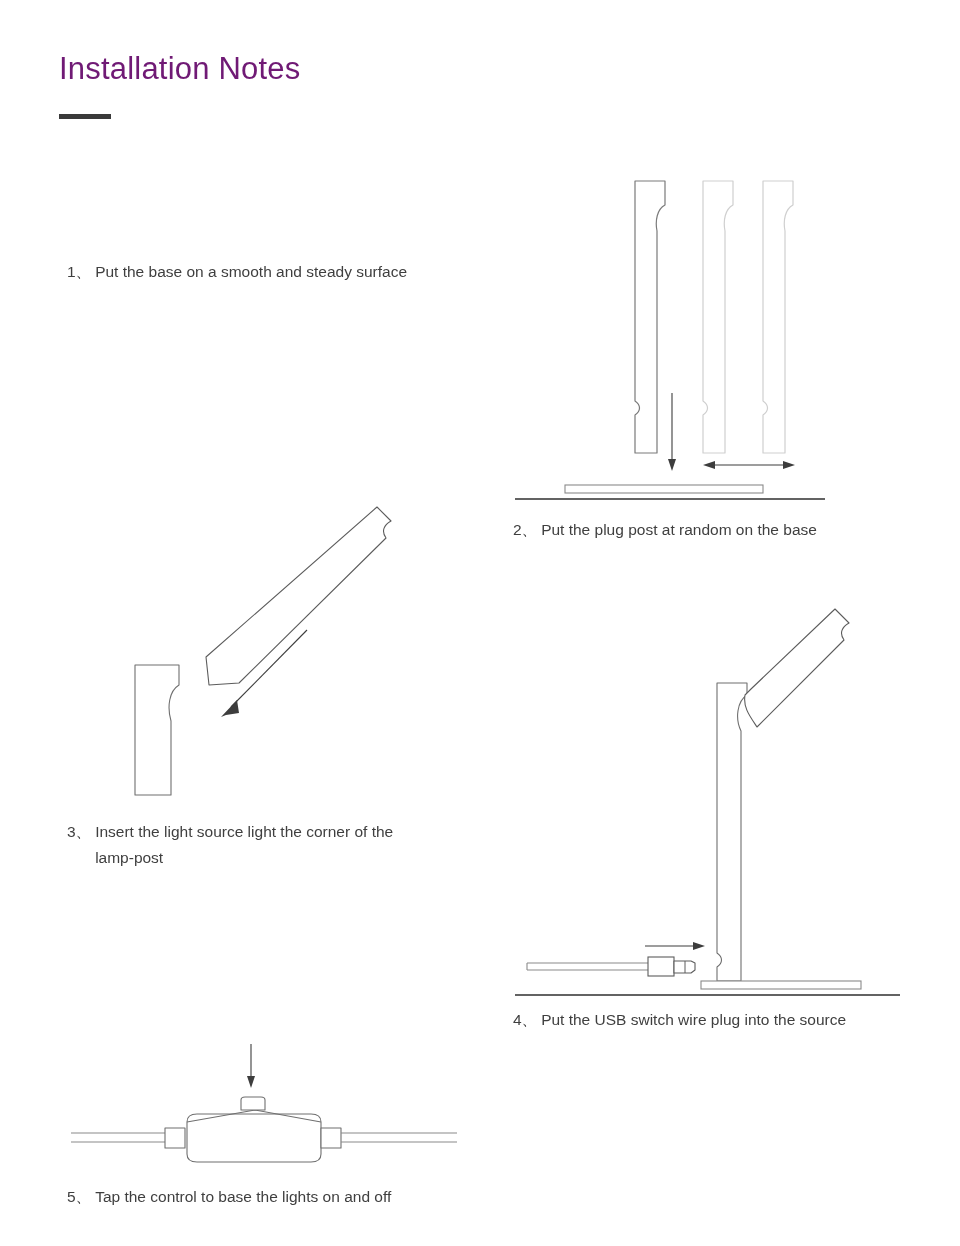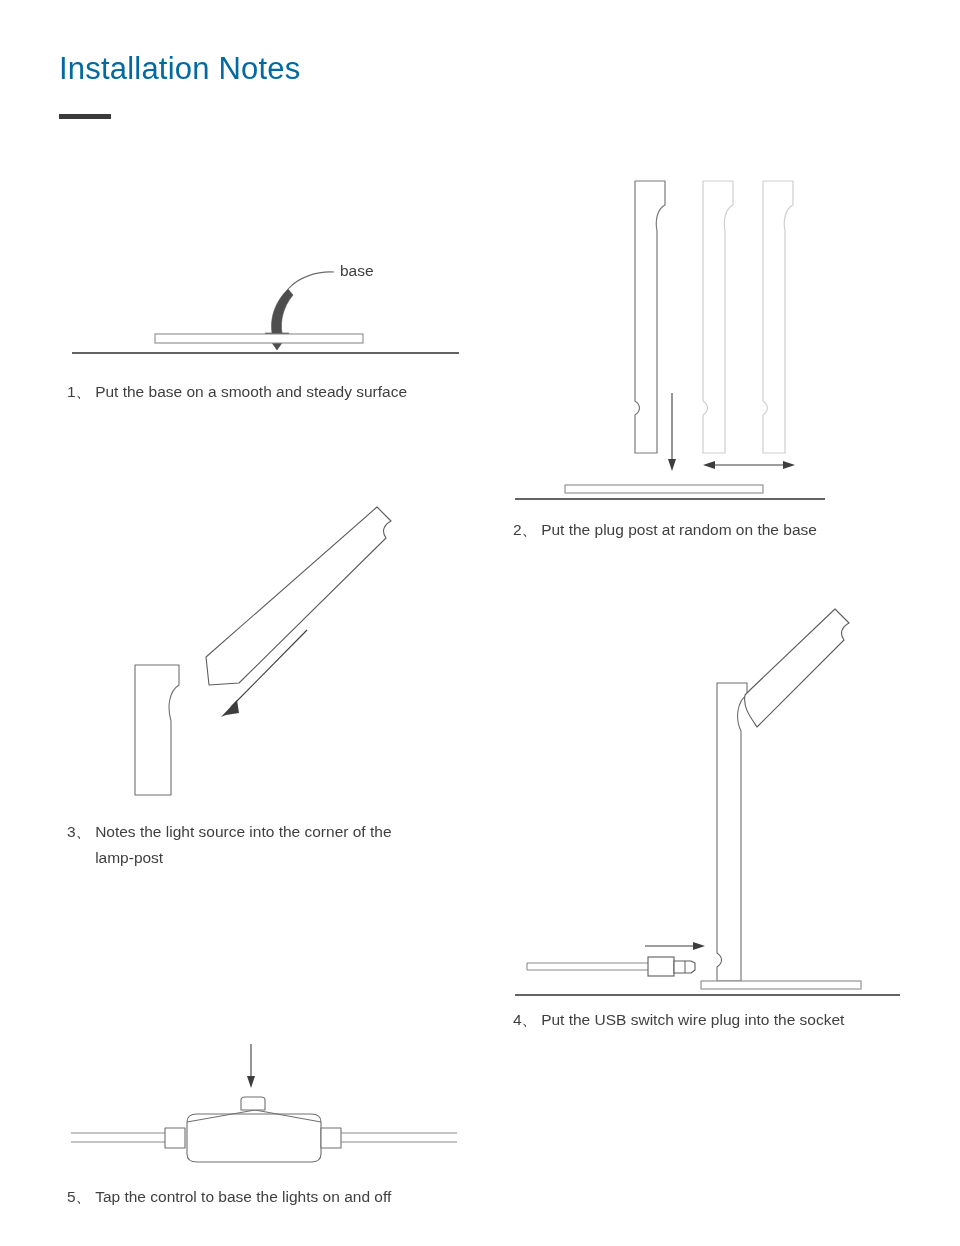--- a/index.html
+++ b/index.html
@@ -20,21 +20,21 @@
   .page-header {
     position: absolute;
     left: 59px;
     top: 50px;
     width: 600px;
   }
   .page-title {
     font-size: 31px;
     font-weight: 400;
     line-height: 1.2;
-    color: #0369a1;
+    color: #701a75;
     letter-spacing: 0.2px;
     margin: 0;
   }
   .title-rule {
     width: 52px;
     height: 5px;
     background: #3a3a3a;
     margin-top: 27px;
   }
 
@@ -84,34 +84,20 @@
 </style>
 </head>
 <body>
 
 <div class="page-header">
   <h1 class="page-title">Installation Notes</h1>
   <div class="title-rule"></div>
 </div>
 
 <div class="step" id="step1">
-  <div class="step-figure">
-    <svg width="410" height="120" viewBox="0 0 410 120" aria-hidden="true">
-
-      <path d="M275,27 C258,26 240,32 229,44" fill="none" stroke="#6d6d6d" stroke-width="1.1"></path>
-
-      <path d="M229,44 C215,58 211,74 213,88 L206,88 L218,105 L230,88 L223,88 C221,76 224,62 234,50 Z" fill="#4e4e4e" stroke="#4e4e4e" stroke-width="0.6" stroke-linejoin="round"></path>
-
-      <rect x="96" y="89" width="208" height="9" fill="#ffffff" stroke="#8a8a8a" stroke-width="1.1"></rect>
-
-      <line x1="13" y1="108" x2="400" y2="108" stroke="#2f2f2f" stroke-width="1.6"></line>
-
-      <text class="lbl" x="281" y="31">base</text>
-    </svg>
-  </div>
   <div class="step-caption">
     <span class="step-num">1、</span>
     <span class="step-text">Put the base on a smooth and steady surface</span>
   </div>
 </div>
 
 <div class="step" id="step2">
   <div class="step-figure">
     <svg width="410" height="340" viewBox="0 0 410 340" aria-hidden="true">
 
@@ -147,21 +133,21 @@
       <g>
         <path d="M318,12 L332,26 C325,30 322,36 327,43 L180,188 L150,190 L147,162 Z" fill="#ffffff" stroke="#5c5c5c" stroke-width="1.1" stroke-linejoin="round"></path>
       </g>
 
       <line x1="248" y1="135" x2="172" y2="212" stroke="#3d3d3d" stroke-width="1.1"></line>
       <polygon points="162,222 178,205 180,218 167,220" fill="#3d3d3d"></polygon>
     </svg>
   </div>
   <div class="step-caption">
     <span class="step-num">3、</span>
-    <span class="step-text">Notes the light source into the corner of the
+    <span class="step-text">Insert the light source light the corner of the
 lamp-post</span>
   </div>
 </div>
 
 <div class="step" id="step4">
   <div class="step-figure">
     <svg width="410" height="400" viewBox="0 0 410 400" aria-hidden="true">
 
       <path d="M212,88 L242,88 L242,100 C232,106 230,124 236,136 L236,386 L212,386 L212,372 C218,368 218,362 212,358 Z" fill="#ffffff" stroke="#6f6f6f" stroke-width="1.1" stroke-linejoin="round"></path>
 
@@ -179,21 +165,21 @@
 
       <path d="M169,366 L186,366 L190,368 L190,375 L186,378 L169,378 Z" fill="#ffffff" stroke="#5c5c5c" stroke-width="1.1" stroke-linejoin="round"></path>
       <line x1="180" y1="366" x2="180" y2="378" stroke="#5c5c5c" stroke-width="1"></line>
 
       <line x1="140" y1="351" x2="192" y2="351" stroke="#3d3d3d" stroke-width="1.1"></line>
       <polygon points="200,351 188,347 188,355" fill="#3d3d3d"></polygon>
     </svg>
   </div>
   <div class="step-caption">
     <span class="step-num">4、</span>
-    <span class="step-text">Put the USB switch wire plug into the socket</span>
+    <span class="step-text">Put the USB switch wire plug into the source</span>
   </div>
 </div>
 
 <div class="step" id="step5">
   <div class="step-figure">
     <svg width="410" height="140" viewBox="0 0 410 140" aria-hidden="true">
 
       <line x1="192" y1="14" x2="192" y2="50" stroke="#3d3d3d" stroke-width="1.1"></line>
       <polygon points="192,58 188,46 196,46" fill="#3d3d3d"></polygon>
 

